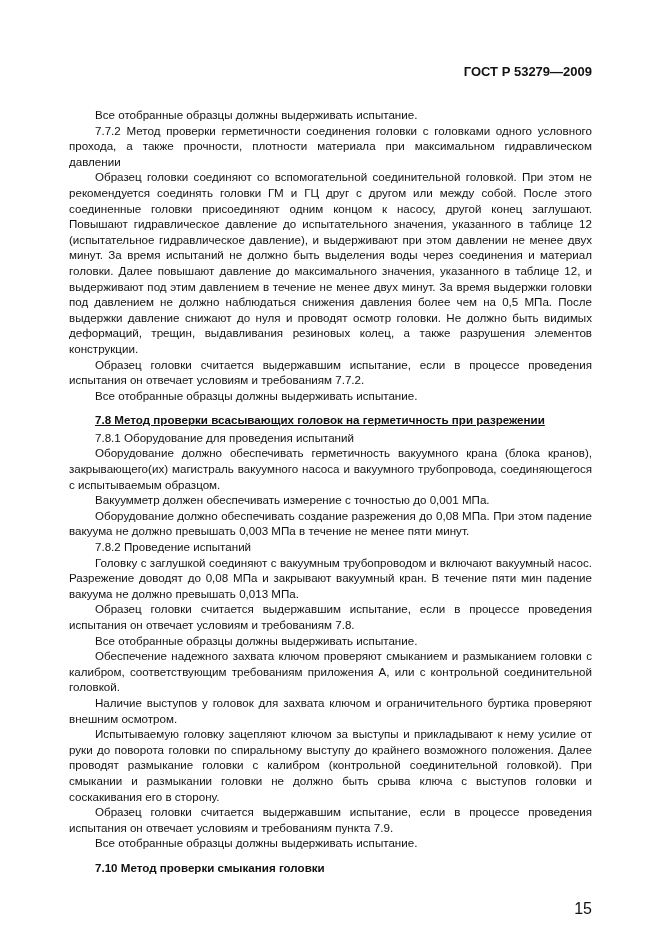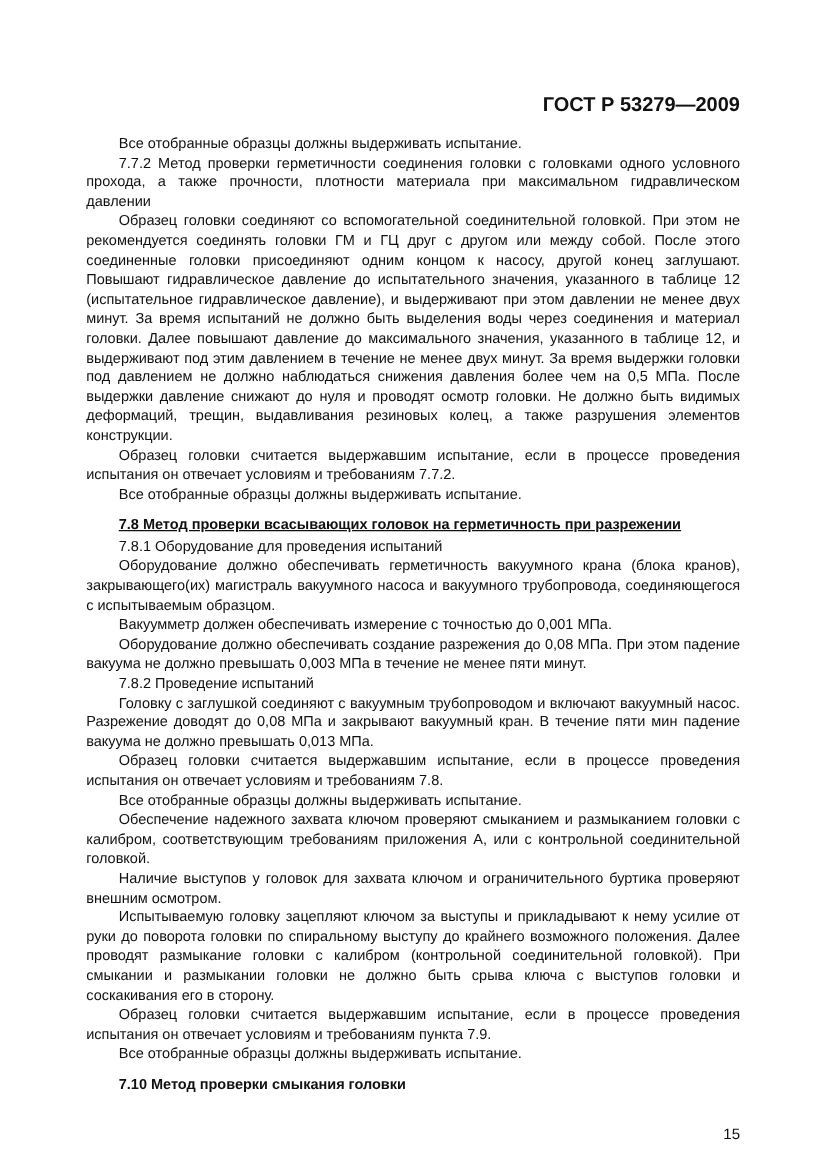--- a/index.html
+++ b/index.html
@@ -1,26 +1,26 @@
 <!DOCTYPE html>
 <html><head>
 <meta charset="utf-8">
 <style>
   html, body { margin: 0; padding: 0; background: #ffffff; }
   body { width: 661px; height: 936px; position: relative; overflow: hidden;
          font-family: "Liberation Sans", sans-serif; color: #111111; }
-  .page-header { position: absolute; top: 76px; right: 69px; font-size: 16px;
+  .page-header { position: absolute; top: 64px; right: 69px; font-size: 13px;
                  font-weight: bold; letter-spacing: 0; }
   .content { position: absolute; left: 69px; top: 107px; width: 523px;
              font-size: 11.6px; line-height: 15.6px; }
   .p { margin: 0; text-align: justify; text-indent: 26px; }
   .h { margin: 0; font-weight: bold; text-indent: 26px; text-align: justify; }
   .gap-before { margin-top: 8.5px; }
   .gap-after { margin-bottom: 4px; }
-  .page-number { position: absolute; top: 900px; right: 69px; font-size: 12px; }
+  .page-number { position: absolute; top: 900px; right: 69px; font-size: 16px; }
 </style>
 </head>
 <body>
 
 <div class="page-header">ГОСТ Р 53279—2009</div>
 
 <div class="content">
   <p class="p">Все отобранные образцы должны выдерживать испытание.</p>
   <p class="p">7.7.2 Метод проверки герметичности соединения головки с головками одного условного прохода, а также прочности, плотности материала при максимальном гидравлическом давлении</p>
   <p class="p">Образец головки соединяют со вспомогательной соединительной головкой. При этом не рекомендуется соединять головки ГМ и ГЦ друг с другом или между собой. После этого соединенные головки присоединяют одним концом к насосу, другой конец заглушают. Повышают гидравлическое давление до испытательного значения, указанного в таблице 12 (испытательное гидравлическое давление), и выдерживают при этом давлении не менее двух минут. За время испытаний не должно быть выделения воды через соединения и материал головки. Далее повышают давление до максимального значения, указанного в таблице 12, и выдерживают под этим давлением в течение не менее двух минут. За время выдержки головки под давлением не должно наблюдаться снижения давления более чем на 0,5 МПа. После выдержки давление снижают до нуля и проводят осмотр головки. Не должно быть видимых деформаций, трещин, выдавливания резиновых колец, а также разрушения элементов конструкции.</p>

